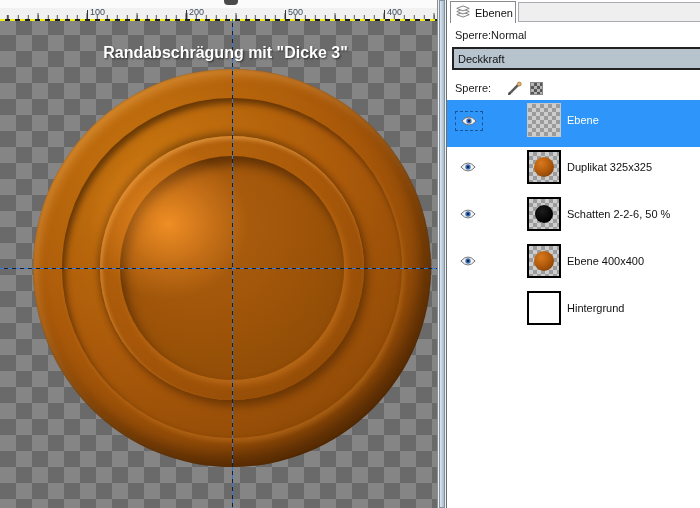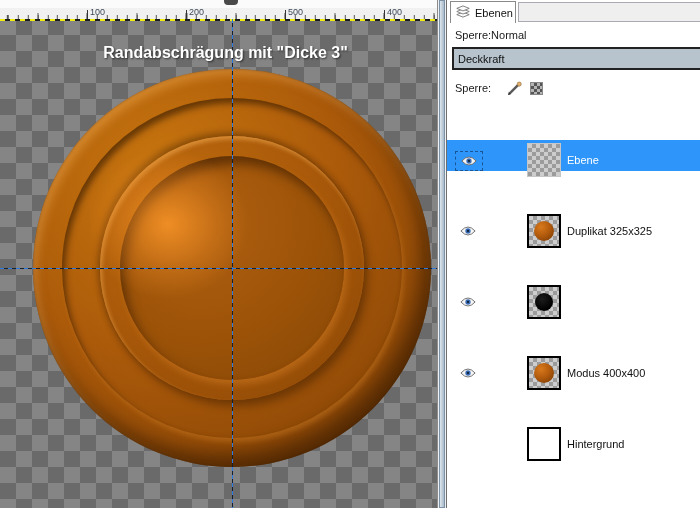--- a/index.html
+++ b/index.html
@@ -80,21 +80,21 @@
     font-size:11px;color:#1a1a1a;}
   #lock-row .brush{display:inline-flex;margin-left:8px;}
   .lockchecker{display:inline-block;width:13px;height:13px;border:1px solid #888;box-sizing:border-box;
     background-color:#b5b5b5;
     background-image:linear-gradient(45deg,#565656 25%,transparent 25% 75%,#565656 75%),
                      linear-gradient(45deg,#565656 25%,transparent 25% 75%,#565656 75%);
     background-position:0 0,3px 3px;background-size:6px 6px;}
 
   
   #layer-list{position:absolute;left:0;top:100px;width:100%;}
-  .layer-row{position:relative;height:31px;width:100%;margin-top:40px;}
+  .layer-row{position:relative;height:47px;width:100%;}
   .layer-row.selected{background:#2e96fa;}
   .eye-box{position:absolute;left:8px;top:11px;width:26px;height:18px;display:flex;
     align-items:center;justify-content:center;}
   .layer-row.selected .eye-box{border:1px dashed rgba(10,35,70,.55);}
   .thumb{position:absolute;left:80px;top:3px;width:34px;height:34px;box-sizing:border-box;}
   .thumb-frame-sel{border:1px solid #c6c6c6;}
   .thumb-frame{border:2px solid #000;}
   .t-checker{background-color:#cdcdcd;
     background-image:linear-gradient(45deg,#9b9b9b 25%,transparent 25% 75%,#9b9b9b 75%),
                      linear-gradient(45deg,#9b9b9b 25%,transparent 25% 75%,#9b9b9b 75%);
@@ -212,31 +212,32 @@
         </div>
         <div class="layer-row">
           <div class="eye-box">
             <svg width="16" height="10" viewBox="0 0 18 11">
               <path d="M1 5.5 Q9 -3.5 17 5.5 Q9 14.5 1 5.5 Z" fill="#f5f5f5" stroke="#666" stroke-width="1"></path>
               <circle cx="9" cy="5.5" r="3" fill="#3b6db5"></circle>
               <circle cx="9" cy="5.5" r="1.3" fill="#10243f"></circle>
             </svg>
           </div>
           <div class="thumb t-checker t-black thumb-frame"></div>
+          <div class="layer-label">Schatten 2-2-6, 50 %</div>
         </div>
         <div class="layer-row">
           <div class="eye-box">
             <svg width="16" height="10" viewBox="0 0 18 11">
               <path d="M1 5.5 Q9 -3.5 17 5.5 Q9 14.5 1 5.5 Z" fill="#f5f5f5" stroke="#666" stroke-width="1"></path>
               <circle cx="9" cy="5.5" r="3" fill="#3b6db5"></circle>
               <circle cx="9" cy="5.5" r="1.3" fill="#10243f"></circle>
             </svg>
           </div>
           <div class="thumb t-checker t-ball thumb-frame"></div>
-          <div class="layer-label">Modus 400x400</div>
+          <div class="layer-label">Ebene 400x400</div>
         </div>
         <div class="layer-row">
           <div class="thumb t-white thumb-frame"></div>
           <div class="layer-label bold">Hintergrund</div>
         </div>
       </div>
   </div>
 </div>
 
 </body></html>

